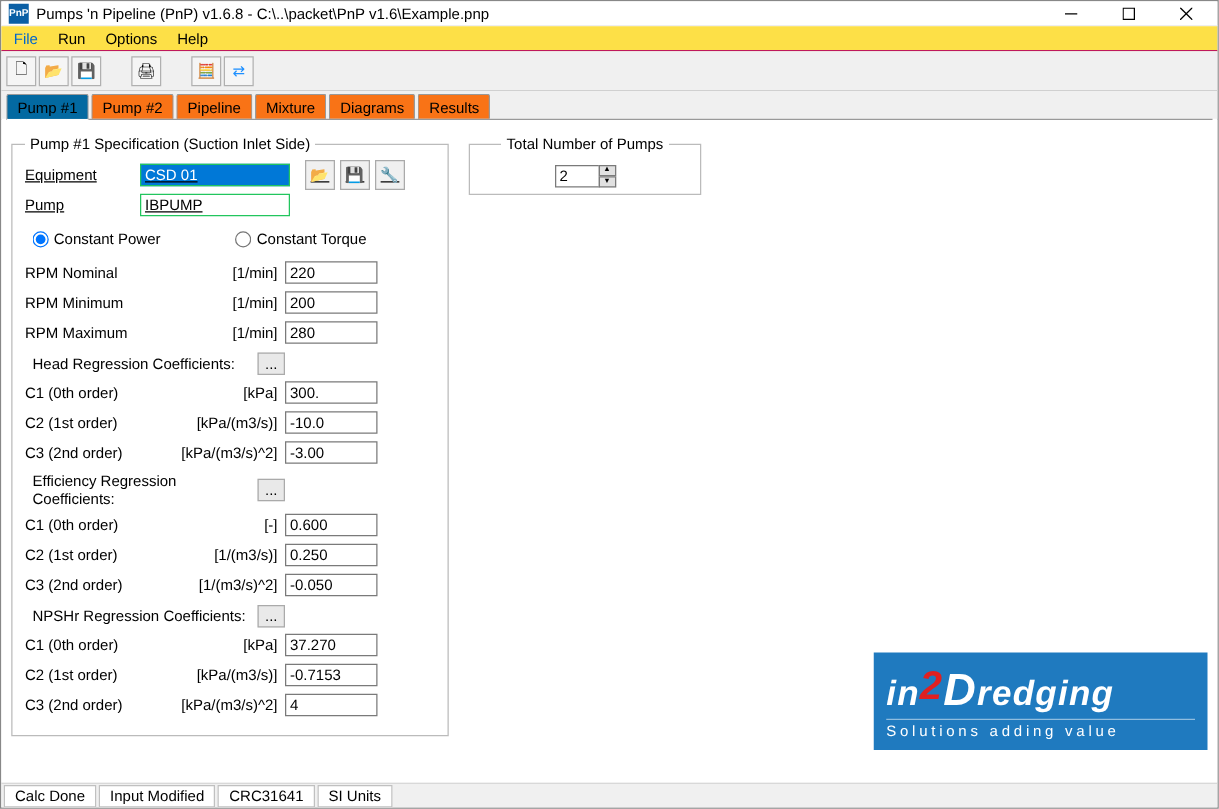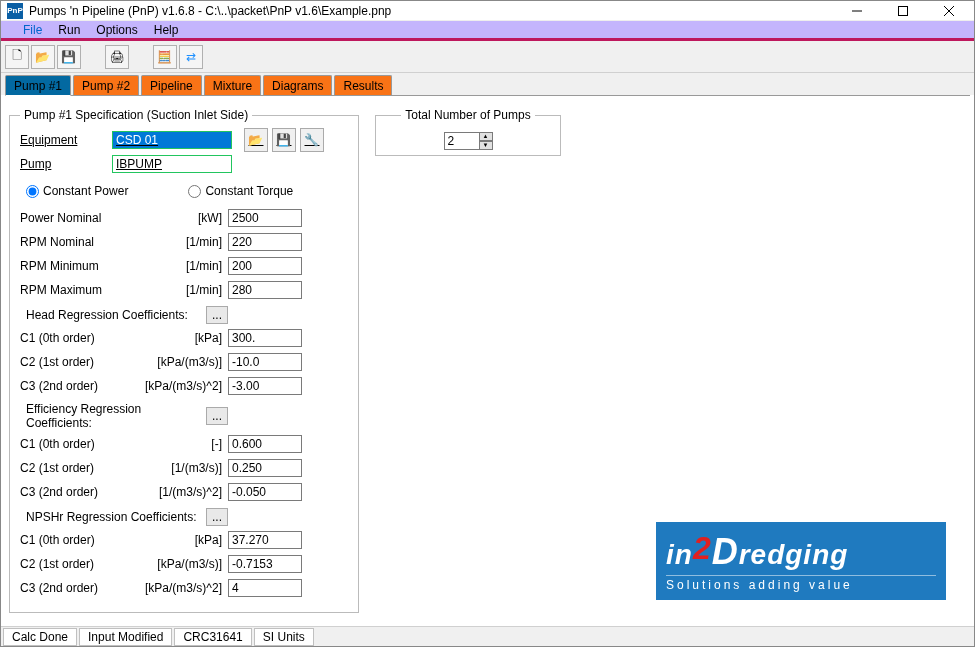--- a/index.html
+++ b/index.html
@@ -7,21 +7,21 @@
 
 
 .titlebar { height: 20px; background: #fff; display: flex; align-items: center; padding: 0 2px; border-bottom: 1px solid #eee; }
 .titlebar-icon { width: 16px; height: 16px; background: #0a5fa5; margin: 0 6px 0 4px; display:flex; align-items:center; justify-content:center; color:#fff; font-size:8px; font-weight:bold; }
 .titlebar-text { flex: 1; font-size: 12px; color: #000000; }
 .titlebar-btns { display: flex; }
 .titlebar-btn { width: 46px; height: 30px; display: flex; align-items: center; justify-content: center; font-family: Arial; font-size: 10px; }
 .titlebar-btn.close { font-size: 14px; }
 
 
-.menubar { height: 20px; display: flex; align-items: center; padding: 0 14px; border-bottom: 3px solid #be185d; background:#c4b5fd; }
+.menubar { height: 20px; display: flex; align-items: center; padding: 0 2px; border-bottom: 1px solid #be185d; background:#fde047; }
 .menu-item { padding: 2px 8px; font-size: 12px; }
 .menu-item.active { color: #0066cc; }
 
 
 .toolbar { height: 32px; display: flex; align-items: center; padding: 2px 4px; gap: 2px; border-bottom: 1px solid #d0d0d0; background:#f0f0f0; }
 .tool-btn { width: 24px; height: 24px; border: 1px solid #b0b0b0; background: #f5f5f5; display: flex; align-items: center; justify-content: center; font-size: 12px; }
 .tool-sep2 { width: 20px; }
 
 
 .tabs { display: flex; align-items: flex-end; padding: 2px 4px 0 4px; background:#f0f0f0; height:22px; }
@@ -55,21 +55,21 @@
 
 .param-row { display:flex; align-items:center; margin-bottom:4px; height:20px; }
 .param-row .plabel { flex: 0 0 118px; }
 .param-row .unit { flex: 0 0 90px; text-align:right; padding-right:6px; font-size:12px; }
 .param-row input { width: 74px; height:18px; border:1px solid #7a7a7a; padding:0 3px; font-size:12px; }
 .section-head { display:flex; align-items:center; margin: 6px 0 4px 6px; }
 .section-head .plabel { flex: 0 0 180px; }
 .dots-btn { width:22px; height:18px; border:1px solid #aaa; background:#e9e9e9; font-size:12px; display:flex; align-items:center; justify-content:center; }
 
 
-.logo { position:absolute; right:28px; bottom:26px; width:290px; height:78px; background:#1f7abf; color:#fff; display:flex; flex-direction:column; justify-content:center; padding:4px 10px; }
+.logo { position:absolute; right:8px; bottom:26px; width:267px; height:78px; background:#1f7abf; color:#fff; display:flex; flex-direction:column; justify-content:center; padding:4px 10px; }
 .logo .brand { font-size:28px; font-style:italic; font-weight:bold; letter-spacing:1px; }
 .logo .brand .two { color:#e02020; font-size:32px; vertical-align:super; line-height:0; position:relative; top:6px; }
 .logo .brand .d { font-size:36px; }
 .logo .tag { font-size:12px; letter-spacing:3px; border-top:1px solid rgba(255,255,255,0.5); padding-top:2px; margin-top:2px; }
 
 
 .statusbar { height:20px; border-top:1px solid #d0d0d0; display:flex; align-items:center; padding:0 2px; background:#f0f0f0; }
 .status-cell { padding: 1px 8px; border:1px solid #c0c0c0; background:#fff; font-size:12px; margin-right:2px; }
 
 svg { display:block; }
@@ -170,25 +170,20 @@
         <input type="radio" name="mode" checked="" style="">
         <span>Constant Power</span>
       </label>
       <label class="radio-opt">
         <input type="radio" name="mode" style="">
         <span>Constant Torque</span>
       </label>
     </div>
 
     <div class="param-row">
-        <span class="plabel">Power Nominal</span>
-        <span class="unit">[kW]</span>
-        <input value="2500" style="">
-      </div>
-    <div class="param-row">
         <span class="plabel">RPM Nominal</span>
         <span class="unit">[1/min]</span>
         <input value="220" style="">
       </div>
     <div class="param-row">
         <span class="plabel">RPM Minimum</span>
         <span class="unit">[1/min]</span>
         <input value="200" style="">
       </div>
     <div class="param-row">

